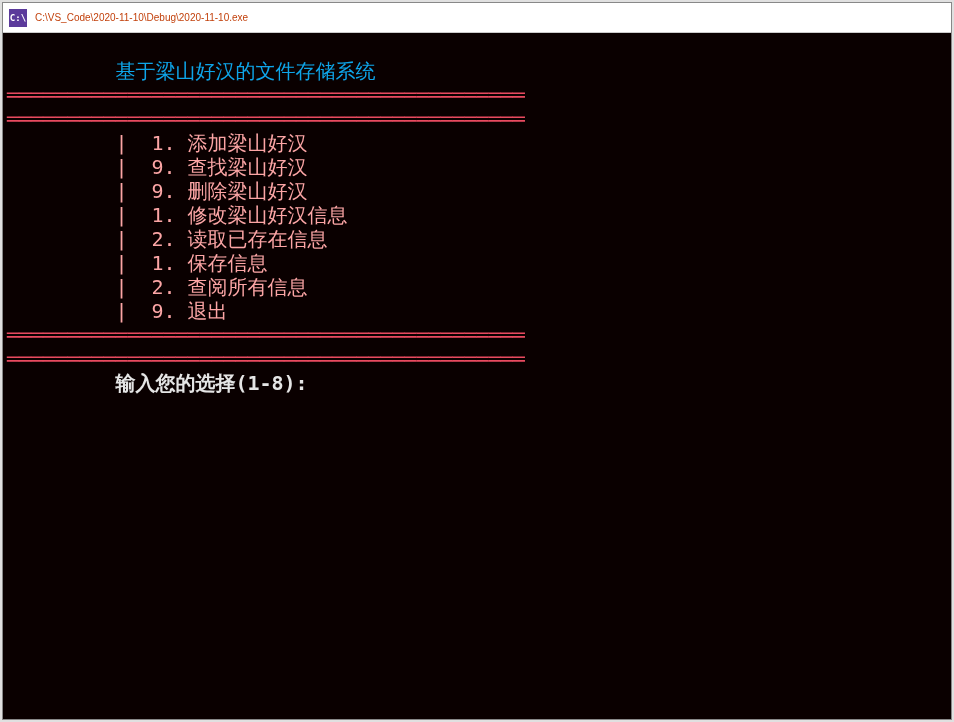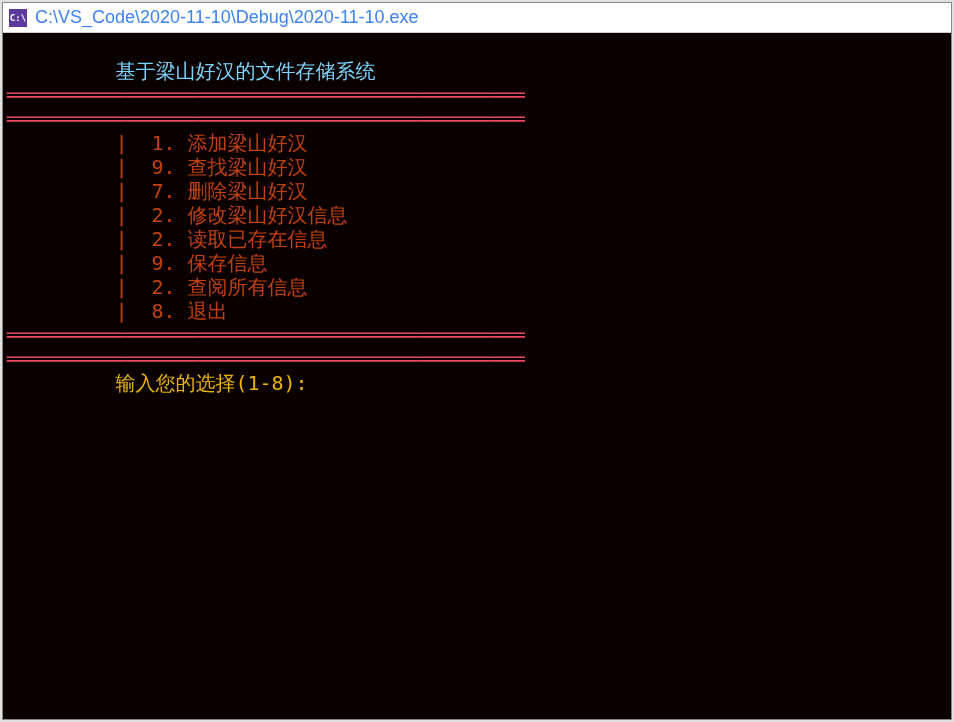--- a/index.html
+++ b/index.html
@@ -38,66 +38,67 @@
       color: #fff;
       font-size: 9px;
       font-weight: bold;
       display: flex;
       align-items: center;
       justify-content: center;
       margin-right: 8px;
       font-family: Consolas, monospace;
     }
     .title-text {
-      font-size: 18px;
-      color: #3b82f6;
+      font-size: 10px;
+      color: #c2410c;
     }
     .console {
       flex: 1;
       background: #0a0000;
       font-family: "NSimSun", "SimSun", "Consolas", monospace;
       font-size: 20px;
       line-height: 1.2;
       padding: 2px 4px;
       white-space: pre;
       overflow: hidden;
       letter-spacing: 0;
     }
     .heading {
-      color: #7dd3fc;
+      color: #0ea5e9;
     }
     .divider {
       color: #e84a5f;
       letter-spacing: 0;
       font-weight: bold;
     }
     .menu-row {
-      color: #c2410c;
+      color: #fca5a5;
     }
     .prompt {
-      color: #eab308;
+      color: #e5e5e5;
+      font-weight: bold;
     }
   </style>
 </head>
 <body>
 
 <div class="window">
   <div class="titlebar">
     <div class="app-icon">C:\</div>
     <div class="title-text">C:\VS_Code\2020-11-10\Debug\2020-11-10.exe</div>
   </div>
   <div class="console">
 <span class="heading"><span>         </span><span>基于梁山好汉的文件存储系统</span></span>
 <span class="divider">═══════════════════════════════════════════</span>
 <span class="divider">═══════════════════════════════════════════</span>
 <span class="menu-row"><span>         </span><span>|  </span><span>1. 添加梁山好汉</span></span>
 <span class="menu-row"><span>         </span><span>|  </span><span>9. 查找梁山好汉</span></span>
-<span class="menu-row"><span>         </span><span>|  </span><span>7. 删除梁山好汉</span></span>
-<span class="menu-row"><span>         </span><span>|  </span><span>2. 修改梁山好汉信息</span></span>
+<span class="menu-row"><span>         </span><span>|  </span><span>9. 删除梁山好汉</span></span>
+<span class="menu-row"><span>         </span><span>|  </span><span>1. 修改梁山好汉信息</span></span>
 <span class="menu-row"><span>         </span><span>|  </span><span>2. 读取已存在信息</span></span>
-<span class="menu-row"><span>         </span><span>|  </span><span>9. 保存信息</span></span>
+<span class="menu-row"><span>         </span><span>|  </span><span>1. 保存信息</span></span>
 <span class="menu-row"><span>         </span><span>|  </span><span>2. 查阅所有信息</span></span>
-<span class="menu-row"><span>         </span><span>|  </span><span>8. 退出</span></span>
+<span class="menu-row"><span>         </span><span>|  </span><span>9. 退出</span></span>
 <span class="divider">═══════════════════════════════════════════</span>
 <span class="divider">═══════════════════════════════════════════</span>
 <span class="prompt"><span>         </span><span>输入您的选择(1-8):</span></span>
   </div>
 </div>
 
 </body></html>

